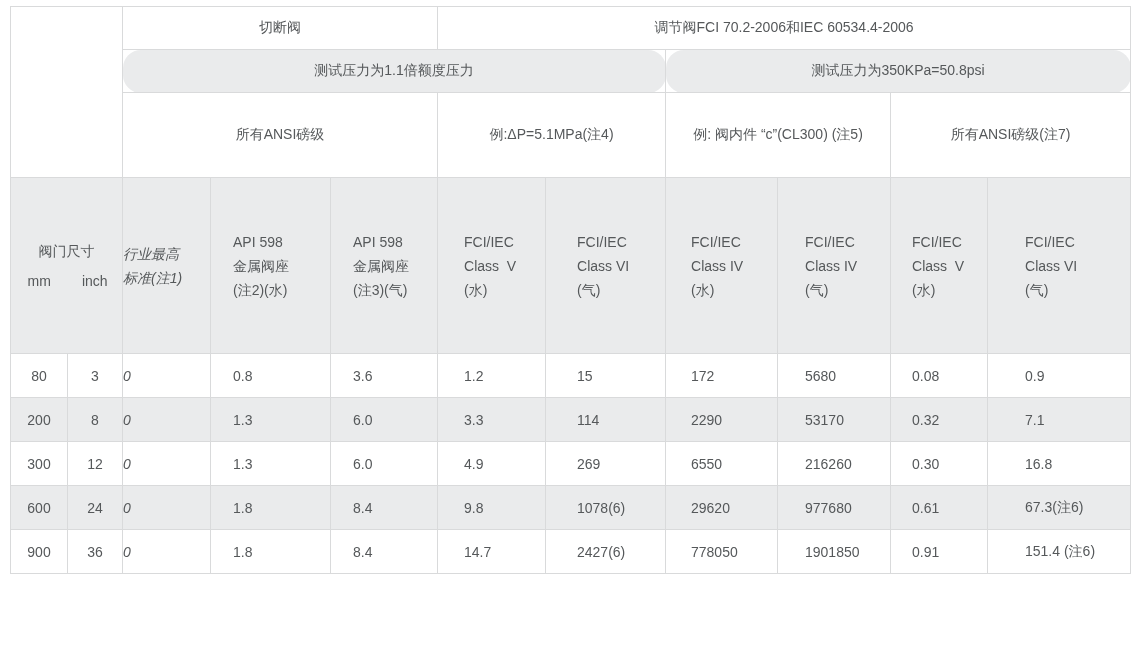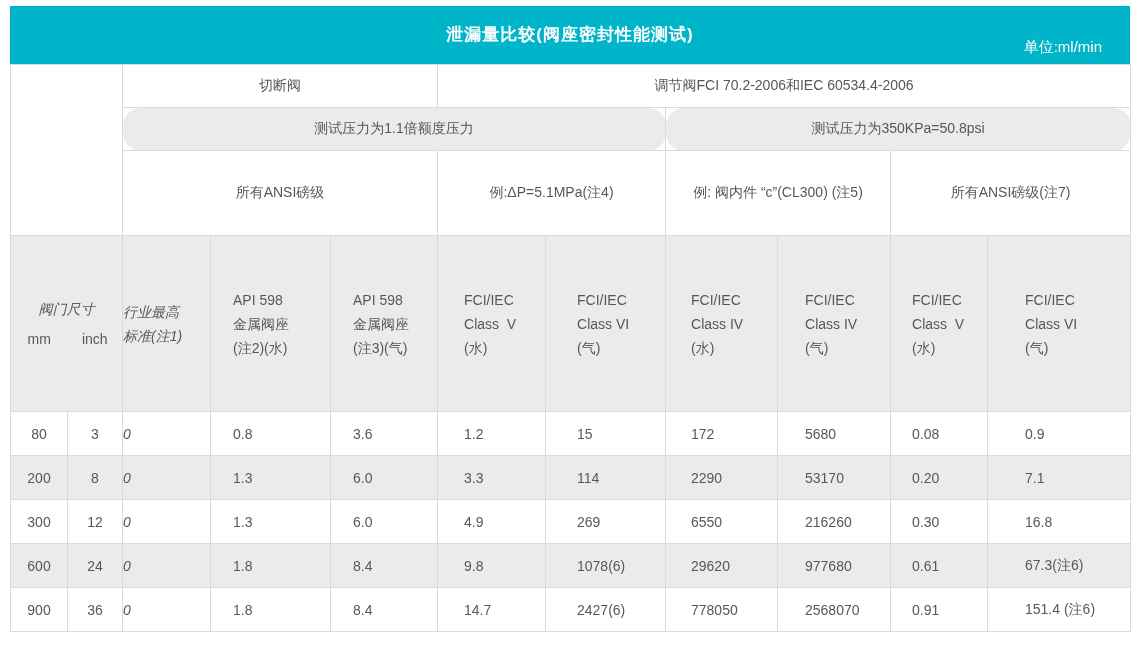--- a/index.html
+++ b/index.html
@@ -23,35 +23,31 @@
   tr.r4 td { height:175px; }
   tr.data td { height:43px; }
 
   td.left { text-align:left; }
   .pre { white-space:pre-wrap; line-height:24px; }
   
   .p3 { padding-left:0;font-style:italic; }  .p4 { padding-left:22px; } .p5 { padding-left:22px; }
   .p6 { padding-left:26px; } .p7 { padding-left:31px; } .p8 { padding-left:25px; }
   .p9 { padding-left:27px; } .p10{ padding-left:21px; } .p11{ padding-left:37px; }
 
-  .size-title { margin-bottom:12px;font-style:italic; }
+  .size-title { margin-bottom:12px; }
   .size-units { display:flex; }
   .size-units span { display:block; }
   .size-units .mm { width:57px; }
   .size-units .inch { width:55px; }
 </style>
 </head>
 <body>
 
 <div class="wrap">
 
-  <div class="titlebar">
-    <div class="title">泄漏量比较(阀座密封性能测试)</div>
-    <div class="unit">单位:ml/min</div>
-  </div>
 
   <table>
     <colgroup>
       <col style="width:57px">
         <col style="width:55px">
         <col style="width:88px">
       <col style="width:120px">
         <col style="width:107px">
         <col style="width:108px">
       <col style="width:120px">
@@ -133,21 +129,21 @@
     <tr class="data">
       <td class="gray">200</td>
       <td class="gray">8</td>
       <td class="gray left p3">0</td>
       <td class="gray left p4">1.3</td>
       <td class="gray left p5">6.0</td>
       <td class="gray left p6">3.3</td>
       <td class="gray left p7">114</td>
       <td class="gray left p8">2290</td>
       <td class="gray left p9">53170</td>
-      <td class="gray left p10">0.20</td>
+      <td class="gray left p10">0.32</td>
       <td class="gray left p11">7.1</td>
     </tr>
 
     <tr class="data">
       <td>300</td>
       <td>12</td>
       <td class="left p3">0</td>
       <td class="left p4">1.3</td>
       <td class="left p5">6.0</td>
       <td class="left p6">4.9</td>
@@ -174,19 +170,19 @@
 
     <tr class="data">
       <td>900</td>
       <td>36</td>
       <td class="left p3">0</td>
       <td class="left p4">1.8</td>
       <td class="left p5">8.4</td>
       <td class="left p6">14.7</td>
       <td class="left p7">2427(6)</td>
       <td class="left p8">778050</td>
-      <td class="left p9">2568070</td>
+      <td class="left p9">1901850</td>
       <td class="left p10">0.91</td>
       <td class="left p11">151.4 (注6)</td>
     </tr>
   </tbody>
     </table>
 </div>
 
 </body></html>

